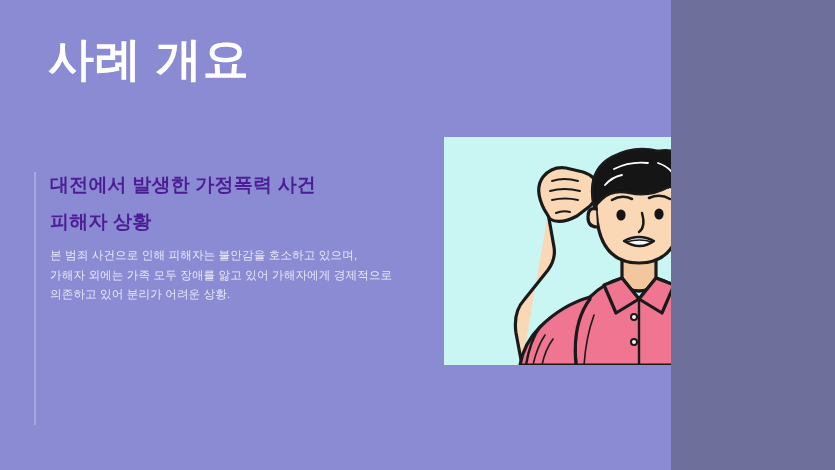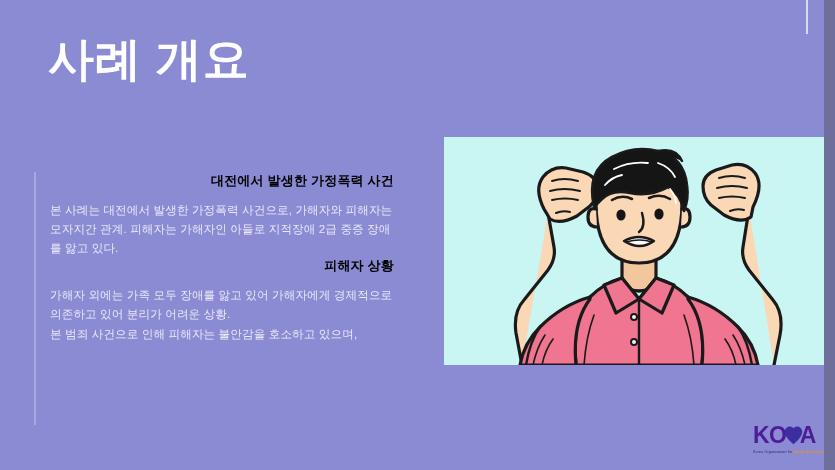--- a/index.html
+++ b/index.html
@@ -2,21 +2,21 @@
 <html><head>
 <meta charset="utf-8">
 <style>
   html, body {
     margin: 0;
     padding: 0;
     background: #6f6f9c;
   }
   #slide {
     position: relative;
-    width: 824px;
+    width: 671px;
     height: 470px;
     background: #8b8bd4;
     overflow: hidden;
     font-family: "Liberation Sans", "DejaVu Sans", sans-serif;
   }
 
   
   .top-rule {
     position: absolute;
     left: 806px;
@@ -46,26 +46,25 @@
     top: 172px;
     width: 360px;
     height: 253px;
     border-left: 2px solid #a8a8e0;
     box-sizing: border-box;
     padding-left: 14px;
   }
   .section { margin-bottom: 0; }
   .section + .section { }
   .section-heading {
-    font-size: 13px;
+    font-size: 19px;
     font-weight: bold;
-    color: #000000;
+    color: #4c1d95;
     margin: 0 0 11px 0;
     letter-spacing: 0.2px;
-    text-align: right;
   }
   .section-body {
     font-size: 11.6px;
     color: #e8e8f8;
     line-height: 1.62;
     margin: 0;
     letter-spacing: 0.1px;
   }
   .section-body .para { margin: 0; }
   .section-body .para + .para { margin-top: 1px; }
@@ -123,29 +122,28 @@
 
   <div class="top-rule"></div>
 
   <div class="slide-title">사례 개요</div>
 
   <div class="text-col">
 
     <div class="section">
       <div class="section-heading">대전에서 발생한 가정폭력 사건</div>
       <div class="section-body">
-        <p class="para">본 사례는 대전에서 발생한 가정폭력 사건으로, 가해자와 피해자는 모자지간 관계. 피해자는 가해자인 아들로 지적장애 2급 중증 장애를 앓고 있다.</p>
       </div>
     </div>
 
     <div class="section">
       <div class="section-heading">피해자 상황</div>
       <div class="section-body">
+        <p class="para">본 범죄 사건으로 인해 피해자는 불안감을 호소하고 있으며,</p>
         <p class="para">가해자 외에는 가족 모두 장애를 앓고 있어 가해자에게 경제적으로 의존하고 있어 분리가 어려운 상황.</p>
-        <p class="para">본 범죄 사건으로 인해 피해자는 불안감을 호소하고 있으며,</p>
       </div>
     </div>
 
   </div>
 
   <div class="illustration">
     <svg viewBox="0 0 391 228" preserveAspectRatio="xMidYMax slice">
       <rect x="0" y="0" width="391" height="228" fill="#c9f6f2"></rect>
 
       <g stroke="#1a1a1a" stroke-width="3.2" stroke-linejoin="round" stroke-linecap="round">

